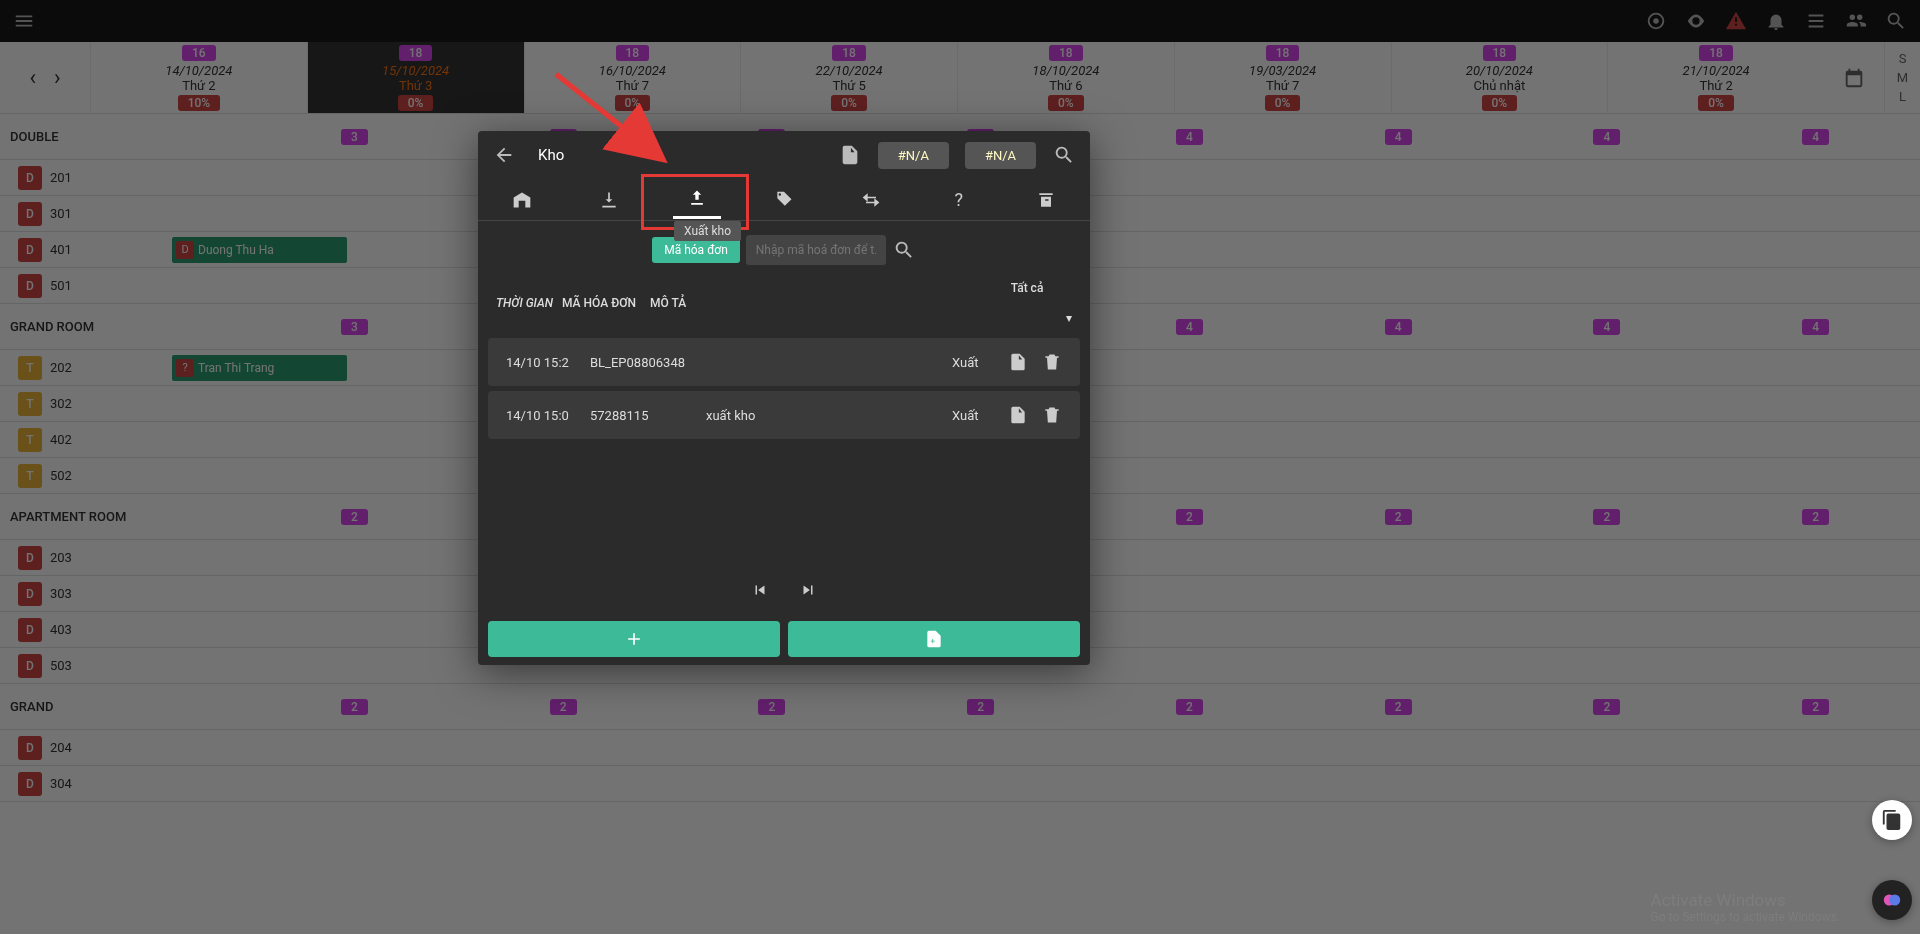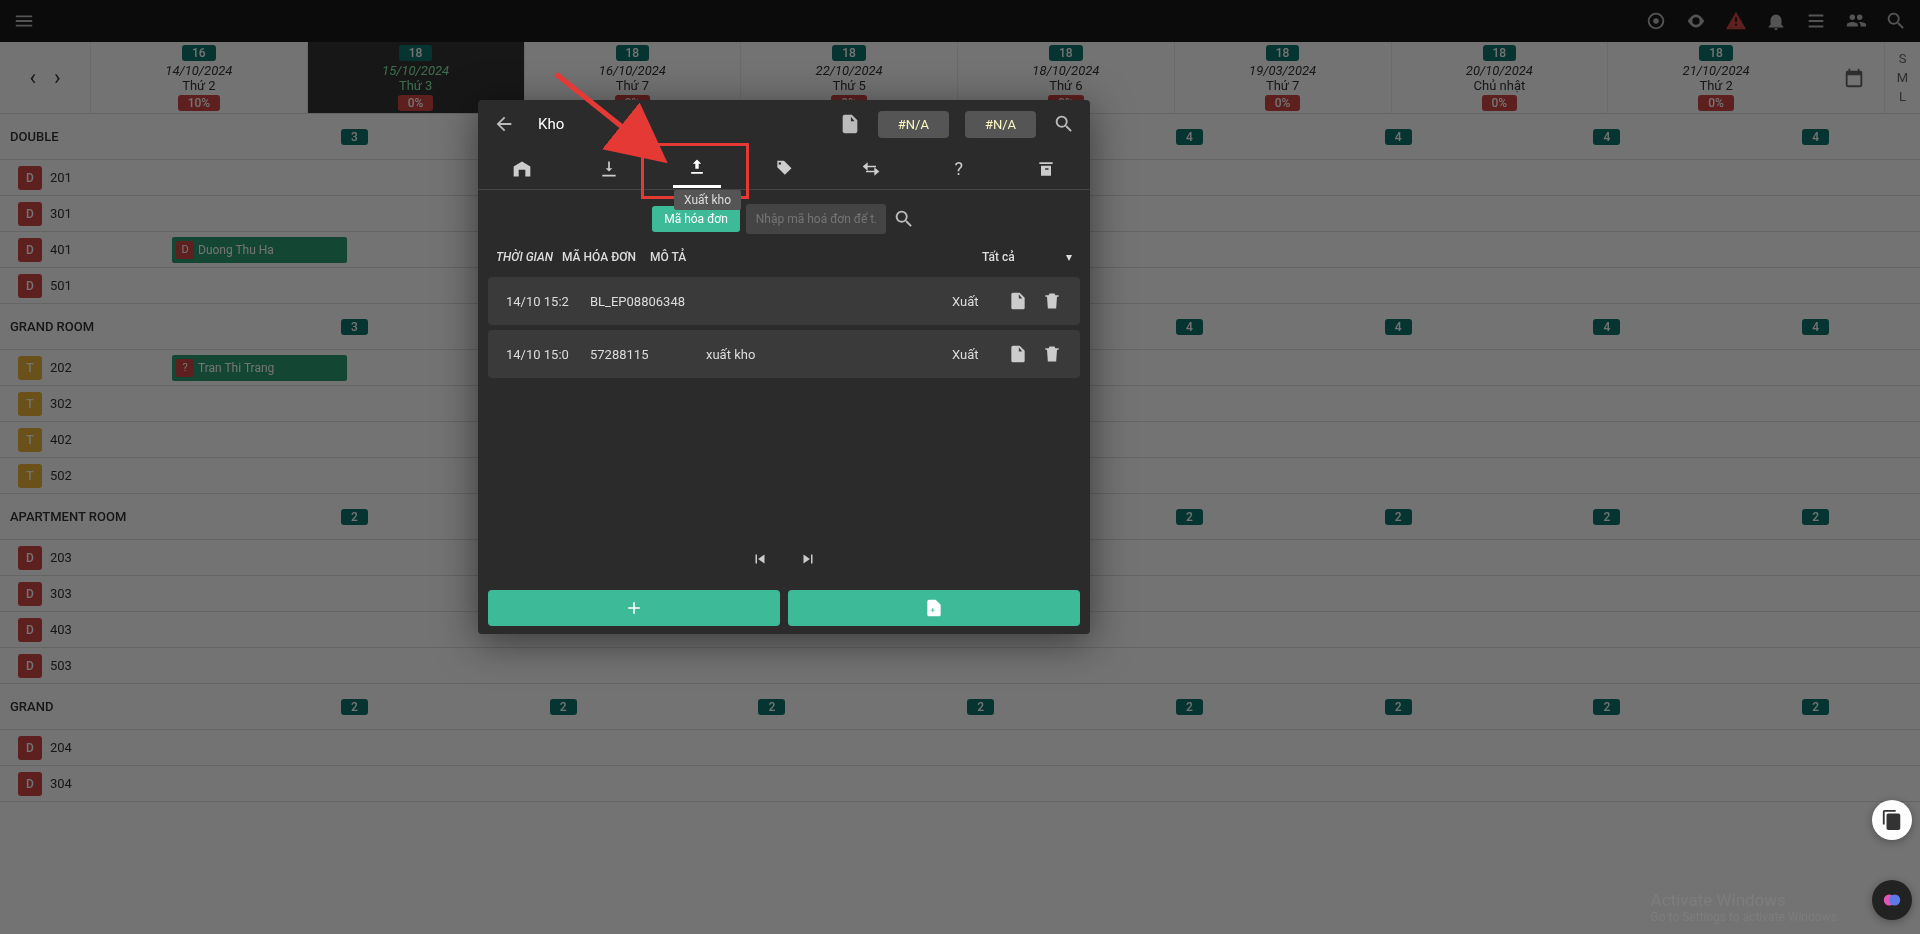--- a/index.html
+++ b/index.html
@@ -13,66 +13,66 @@
 .warning-icon { color: #d04545; }
 
 
 .cal-header { height: 72px; background: #fff; display: flex; border-bottom: 1px solid #e0e0e0; }
 .cal-nav { width: 90px; display: flex; align-items: center; justify-content: center; gap: 18px; }
 .cal-nav-arrow { color: #333; cursor: pointer; font-size: 22px; }
 .cal-days { flex: 1; display: flex; }
 .cal-day { flex: 1; display: flex; flex-direction: column; align-items: center; justify-content: center; gap: 2px; border-left: 1px solid #eee; padding: 3px 0; }
 .cal-day-selected { background: #333; color: #fff; }
 .badge { border-radius: 3px; padding: 1px 10px; font-size: 12px; font-weight: 500; }
-.badge-green { background: #0f766e; color: #fff; }
+.badge-green { background: #d946ef; color: #fff; }
 .badge-red { background: #d04545; color: #fff; }
 .cal-date { font-size: 13px; color: #333; font-style: italic; }
 .cal-dow { font-size: 13px; color: #333; margin-top: -2px; }
-.cal-day-selected .cal-date, .cal-day-selected .cal-dow { color: #86efac; }
+.cal-day-selected .cal-date, .cal-day-selected .cal-dow { color: #f97316; }
 .cal-tools { width: 60px; display: flex; align-items: center; justify-content: center; }
 .cal-size { width: 36px; display: flex; flex-direction: column; align-items: center; justify-content: center; gap: 4px; font-size: 13px; color: #666; border-left: 1px solid #eee; }
 
 
 .cal-body { position: absolute; top: 114px; left: 0; right: 0; bottom: 0; background: #fff; overflow: hidden; }
 .section-header { height: 46px; display: flex; align-items: center; border-bottom: 1px solid #e0e0e0; padding-left: 10px; font-size: 13px; color: #333; font-weight: 500; }
 .section-cells { display: flex; flex: 1; margin-left: 80px; }
 .section-cell { flex: 1; display: flex; align-items: center; justify-content: center; }
 .room-row { height: 36px; display: flex; align-items: center; border-bottom: 1px solid #e0e0e0; padding-left: 18px; gap: 8px; position: relative; }
 .room-tag { width: 24px; height: 24px; border-radius: 3px; display: flex; align-items: center; justify-content: center; font-size: 12px; font-weight: 500; color: #fff; }
 .tag-d { background: #d04545; }
 .tag-t { background: #e8b339; }
 .room-num { font-size: 13px; color: #333; }
 .booking-bar { position: absolute; left: 172px; width: 175px; height: 26px; background: #2a9d74; color: #fff; font-size: 12px; display: flex; align-items: center; padding-left: 4px; gap: 4px; border-radius: 2px; }
 .booking-tag { width: 18px; height: 18px; background: #d04545; display: flex; align-items: center; justify-content: center; font-size: 11px; border-radius: 2px; }
 
 
 .overlay { position: absolute; inset: 0; background: rgba(0,0,0,0.55); }
 
 
-.modal { position: absolute; left: 478px; top: 100px; width: 612px; height: 534px; background: #2b2b2b; border-radius: 4px; display: flex; flex-direction: column; box-shadow: 0 8px 40px rgba(0,0,0,0.5); }
+.modal { position: absolute; left: 478px; top: 131px; width: 612px; height: 534px; background: #2b2b2b; border-radius: 4px; display: flex; flex-direction: column; box-shadow: 0 8px 40px rgba(0,0,0,0.5); }
 .modal-header { height: 48px; display: flex; align-items: center; padding: 0 14px; gap: 16px; }
 .modal-title { font-size: 15px; color: #fff; flex: 1; margin-left: 6px; }
 .chip { background: #555; color: #fef9c3; padding: 6px 20px; border-radius: 4px; font-size: 13px; }
 
 .modal-tabs { height: 42px; display: flex; align-items: center; justify-content: space-around; border-bottom: 1px solid #444; position: relative; }
 .tab-icon { width: 48px; height: 38px; display: flex; align-items: center; justify-content: center; color: #ccc; cursor: pointer; }
 .tab-icon svg, .tab-icon span { fill: currentColor; font-size: 18px; }
 .tab-active { border-bottom: 3px solid #fff; color: #fff; }
 .tab-highlight { position: absolute; left: 163px; top: -5px; width: 108px; height: 56px; border: 3px solid #e53935; pointer-events: none; }
 .tooltip { position: absolute; left: 196px; top: 42px; background: #555; color: #ddd; font-size: 12px; padding: 3px 10px; border-radius: 2px; }
 
 .filter-row { height: 46px; display: flex; align-items: center; justify-content: center; gap: 6px; margin-top: 6px; }
 .filter-btn { background: #3dbb99; color: #fff; padding: 6px 12px; border-radius: 3px; font-size: 12px; text-align: center; line-height: 1.2; }
 .filter-input { background: #444; border: none; color: #ddd; padding: 8px 10px; border-radius: 3px; font-size: 12px; width: 140px; }
 
 .list-header { display: flex; padding: 8px 18px; font-size: 12px; color: #ddd; font-weight: 500; gap: 6px; align-items: center; }
 .col-time { width: 60px; font-style: italic; }
 .col-invoice { width: 82px; }
 .col-desc { flex: 1; }
-.col-filter { width: 90px; display: flex; align-items: center; gap: 24px; }
+.col-filter { width: 90px; display: flex; align-items: center; gap: 16px; flex-direction: column; }
 
 .list-row { display: flex; align-items: center; padding: 14px 18px; background: #3a3a3a; margin: 5px 10px; border-radius: 4px; font-size: 13px; color: #ddd; gap: 6px; }
 .row-time { width: 78px; white-space: nowrap; overflow: hidden; }
 .row-invoice { width: 110px; white-space: nowrap; overflow: hidden; }
 .row-desc { flex: 1; }
 .row-status { width: 50px; margin-left: 16px; }
 .row-actions { display: flex; gap: 14px; }
 .row-actions svg { width: 20px; height: 20px; fill: #ccc; cursor: pointer; }
 
 .pager { display: flex; justify-content: center; gap: 30px; padding: 10px 0; margin-top: auto; }

